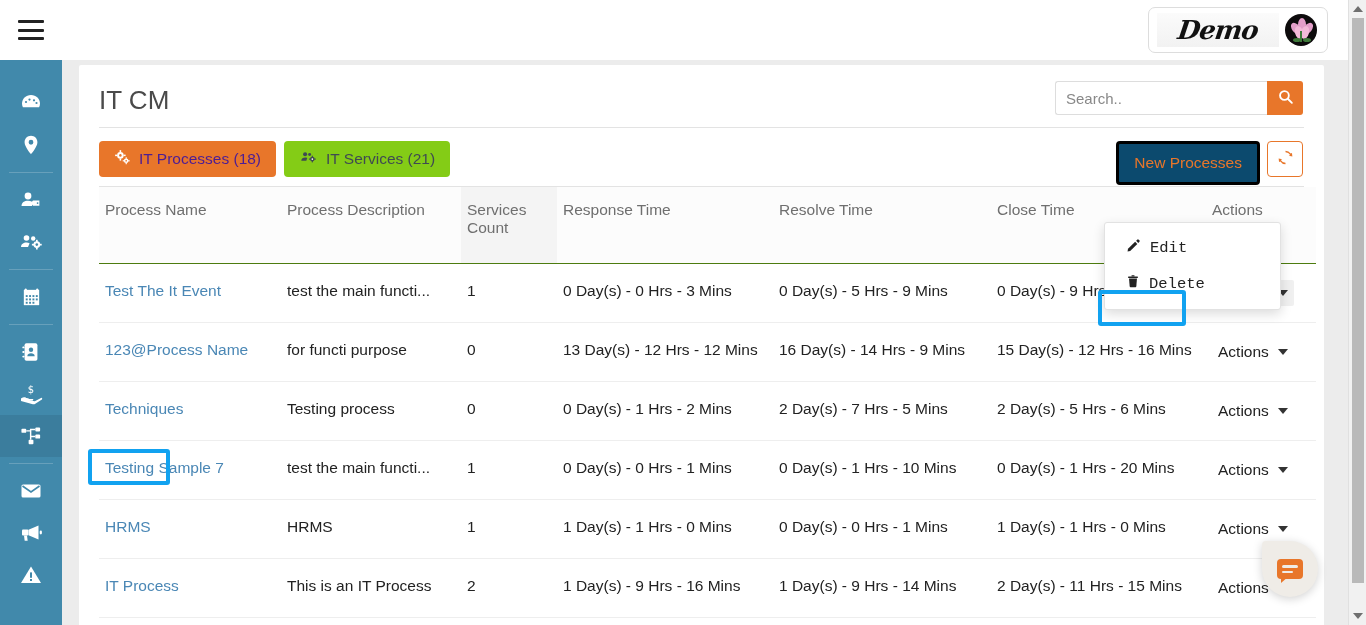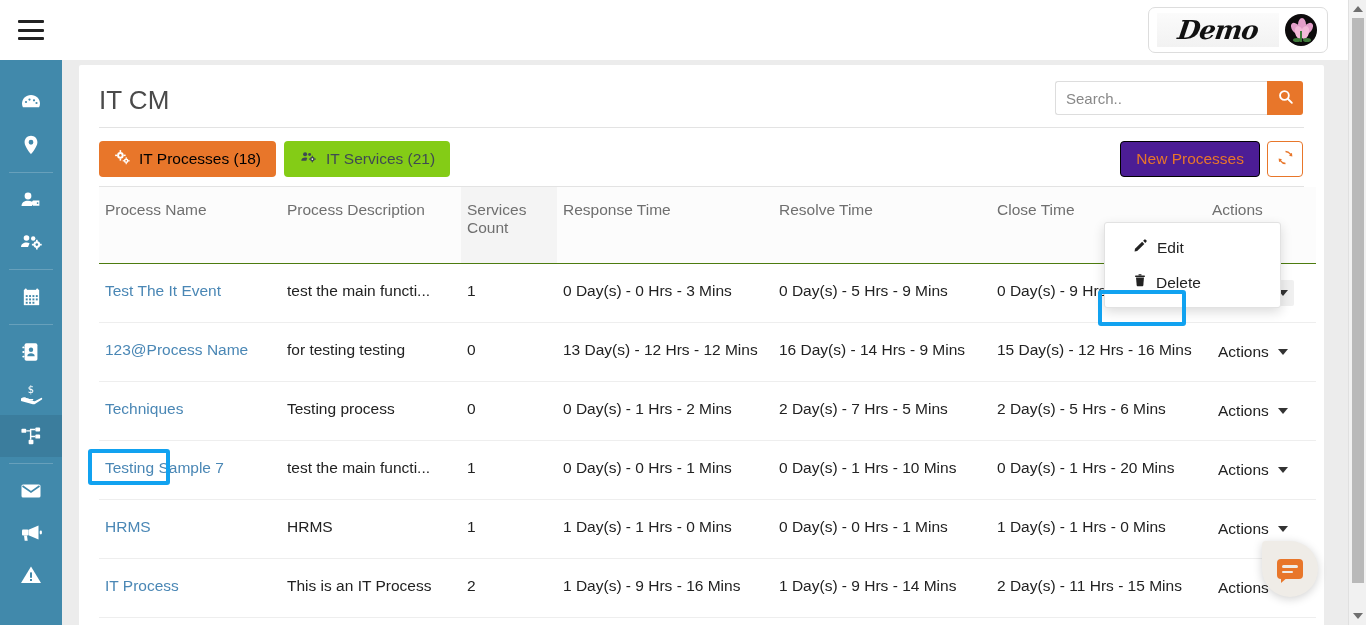--- a/index.html
+++ b/index.html
@@ -226,34 +226,34 @@
     padding: 0 14px;
     border-radius: 4px;
     font-size: 15.5px;
     cursor: pointer;
     background: #84cc16;
     color: #3f4a52;
     border: 1px solid transparent;
   }
   .tab.active {
     background: #e8762a;
-    color: #000000;
+    color: #4c1d95;
   }
 
   .right-actions {
     position: absolute;
     right: 21px; top: 13px;
     display: flex;
     gap: 7px;
   }
   .btn-outline {
-    height: 36px;
+    height: 44px;
     padding: 0 15px;
-    border: 1px solid #000000;
-    background: #4c1d95;
+    border: 3px solid #000000;
+    background: #0c4a6e;
     color: #e8762a;
     border-radius: 4px;
     font-size: 15.5px;
     cursor: pointer;
     font-family: "Liberation Sans", sans-serif;
   }
   .btn-icon {
     width: 36px; height: 36px;
     border: 1px solid #e8762a;
     background: #fff;
@@ -339,24 +339,25 @@
     border: 1px solid #e2e2e2;
     box-shadow: 0 4px 12px rgba(0,0,0,0.14);
     border-radius: 3px;
     padding: 7px 0;
     z-index: 60;
   }
   .dd-item {
     display: flex;
     align-items: center;
     gap: 9px;
-    padding: 8px 28px;
+    padding: 8px 21px;
     font-size: 15.5px;
     color: #222;
     cursor: pointer;
+    font-family: Liberation Mono, monospace;
   }
 
   
   .hl-box {
     position: absolute;
     border: 4px solid #11a2f0;
     border-radius: 3px;
     pointer-events: none;
     z-index: 80;
   }
@@ -717,21 +718,21 @@
                   <span>Actions</span>
                   <span class="caret"></span>
                 </span>
               </td>
             </tr>
 
             <tr>
               <td class="name">
                 <a>123@Process Name</a>
               </td>
-              <td>for testing testing</td>
+              <td>for functi purpose</td>
               <td class="num">0</td>
               <td>13 Day(s) - 12 Hrs - 12 Mins</td>
               <td>16 Day(s) - 14 Hrs - 9 Mins</td>
               <td>15 Day(s) - 12 Hrs - 16 Mins</td>
               <td>
                 <span class="actions-btn">
                   <span>Actions</span>
                   <span class="caret"></span>
                 </span>
               </td>

